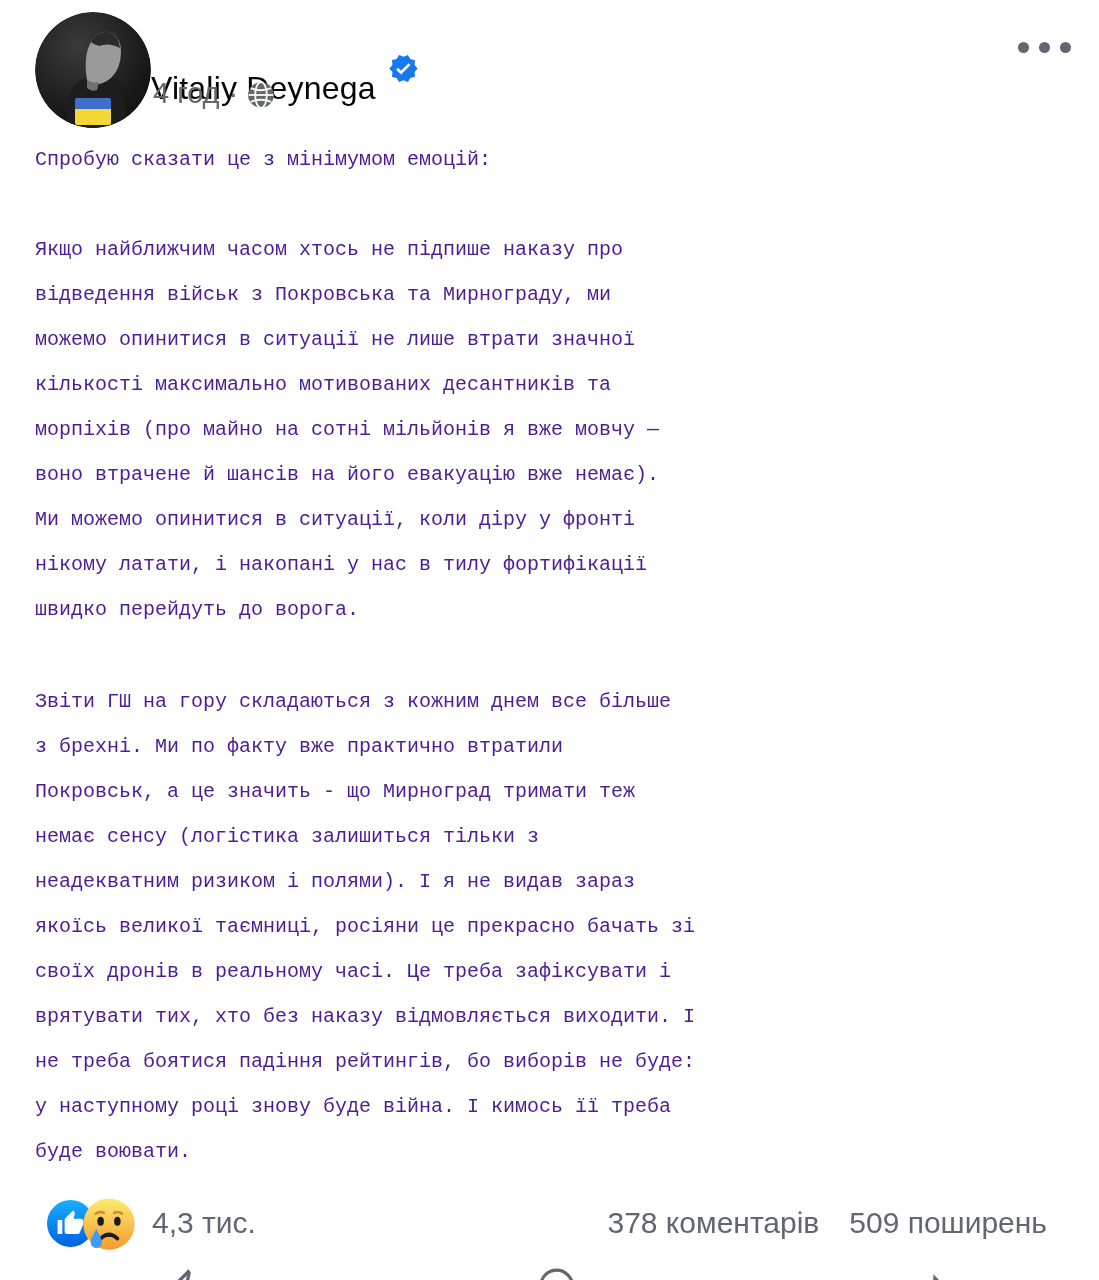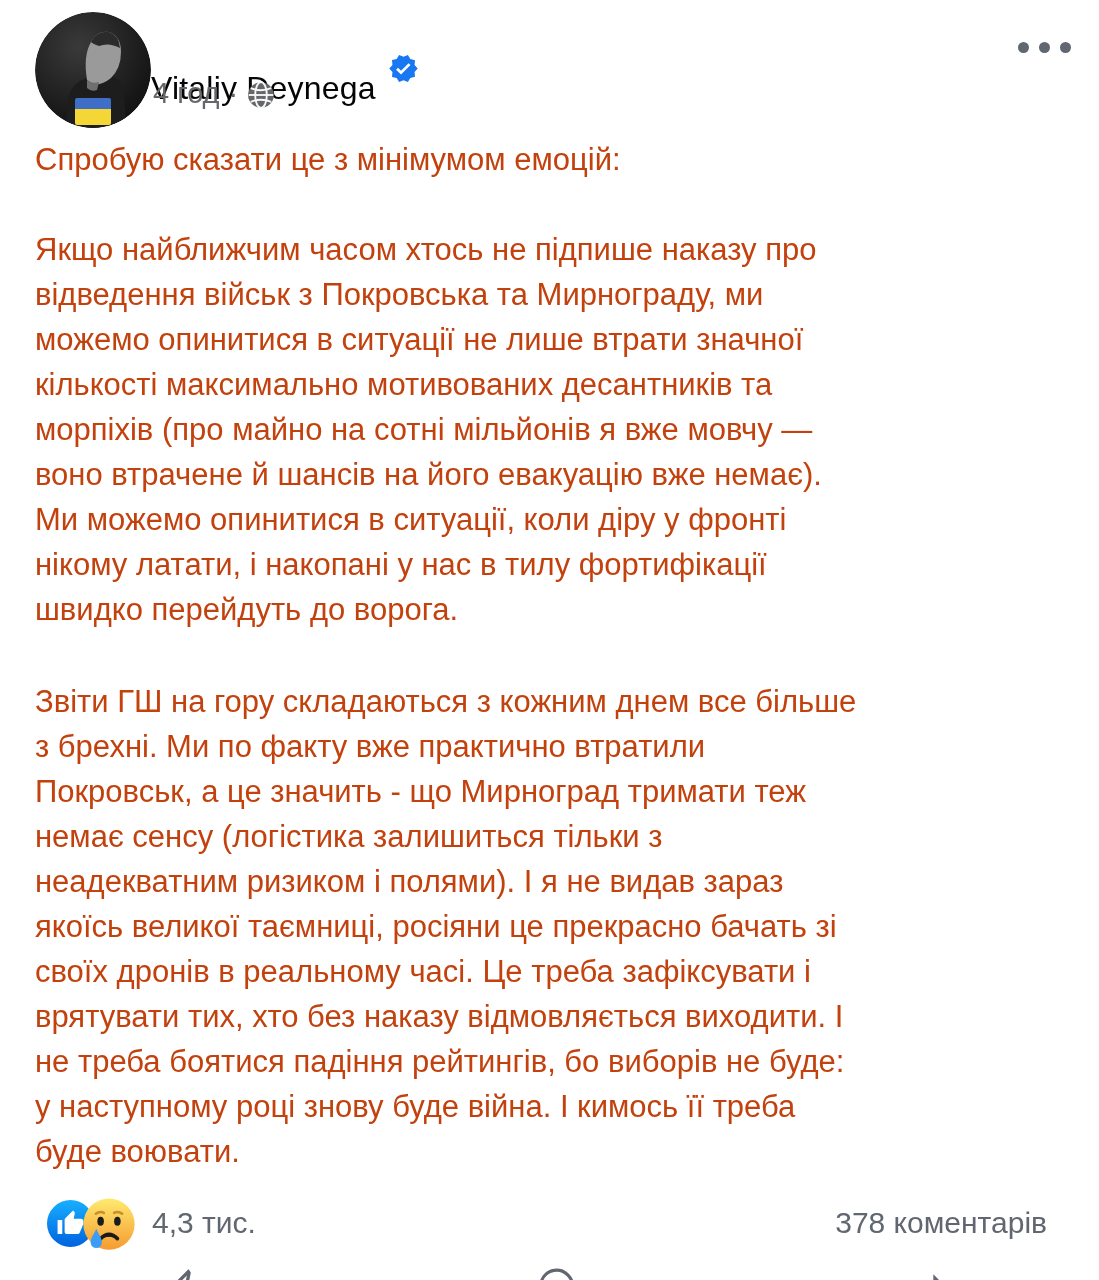--- a/index.html
+++ b/index.html
@@ -30,21 +30,21 @@
   .meta-dot { font-size:29px; color:#65676b; }
   .globe { width:28px; height:28px; margin-top:2px; }
   .more-options {
     position:absolute; left:1012px; top:36px;
     display:flex; gap:10px; padding:6px; cursor:pointer;
   }
   .more-options .dot { width:11px; height:11px; border-radius:50%; background:#606770; }
   
   .post-content {
     position:absolute; left:35px; top:137px; width:1040px;
-    font-size:31px; line-height:45px; color:#c2410c;
+    font-size:20px; line-height:45px; color:#4c1d95;font-family:Liberation Mono, monospace;
   }
   .post-content p { white-space:pre-line; margin:0 0 45px 0; }
   .post-content p:last-child { margin-bottom:0;margin-top:47px; }
   
   .footer {
     position:absolute; left:47px; right:52px; top:1188px; height:70px;
     display:flex; align-items:center; justify-content:space-between;
     color:#606770; font-size:30px;
   }
   .reactions-left { display:flex; align-items:center; cursor:pointer; }
@@ -172,20 +172,21 @@
         <ellipse cx="12.6" cy="15.6" rx="2.1" ry="2.9" fill="#1b1b1b"></ellipse>
         <ellipse cx="23.4" cy="15.6" rx="2.1" ry="2.9" fill="#1b1b1b"></ellipse>
         <path d="M12.6 26.8 Q18 20.6 23.4 26.8 Q18 24.4 12.6 26.8 Z" fill="#1b1b1b"></path>
         <path d="M12.6 26.8 Q18 21.2 23.4 26.8" stroke="#1b1b1b" stroke-width="2.4" fill="none" stroke-linecap="round"></path>
         <path d="M9.8 20.5 C8.2 24.4 6.2 26.2 6.2 29.3 a3.6 3.6 0 0 0 7.2 0 C13.4 26.2 11.4 24.4 9.8 20.5 Z" fill="#3b9df8"></path>
       </svg>
       <span class="reactions-count">4,3 тис.</span>
     </div>
     <div class="counts-right">
       <span>378 коментарів</span>
+      <span>509 поширень</span>
     </div>
   </div>
 
   <div class="action-bar">
     <svg class="action-icon action-like" viewBox="0 0 24 24">
       <path fill="#606770" d="M13.11 5.72l-.57 2.89c-.12.59.04 1.2.42 1.66.38.46.94.73 1.54.73H20v1.08L17.43 18H9.34c-.18 0-.34-.16-.34-.34V9.82l4.11-4.1M14 2L7.59 8.41C7.21 8.79 7 9.3 7 9.83v7.83C7 18.95 8.05 20 9.34 20h8.1c.71 0 1.36-.37 1.72-.97l2.67-6.15c.11-.25.17-.52.17-.8V11c0-1.1-.9-2-2-2h-5.5l.92-4.65c.05-.22.02-.46-.08-.66-.23-.45-.52-.86-.88-1.22L14 2zM4 9H2v11h2c.55 0 1-.45 1-1v-9c0-.55-.45-1-1-1z"></path>
     </svg>
     <svg class="action-icon action-comment" viewBox="0 0 24 24">
       <path d="M12 2.5c-5.25 0-9.5 3.8-9.5 8.5 0 2.1.85 4.02 2.26 5.5L4 21.5l4.1-1.44c1.18.44 2.5.69 3.9.69 5.25 0 9.5-3.8 9.5-8.5S17.25 2.5 12 2.5z" fill="none" stroke="#606770" stroke-width="1.9"></path>
     </svg>

